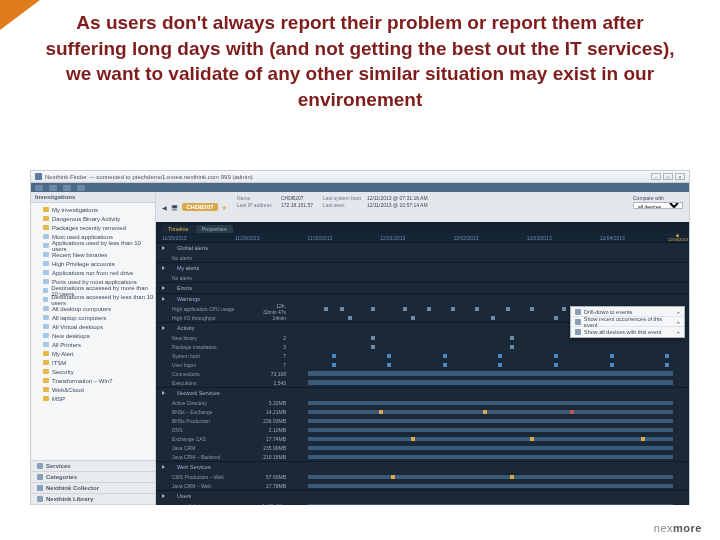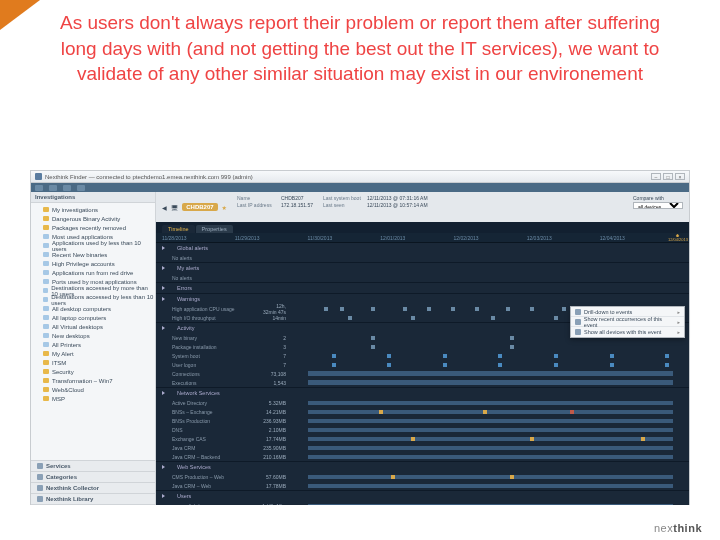--- a/index.html
+++ b/index.html
@@ -1,19 +1,19 @@
 <!DOCTYPE html>
 <html><head>
 <meta charset="utf-8">
 <style>
   *{margin:0;padding:0;box-sizing:border-box;font-family:"Segoe UI",Arial,sans-serif}
   body{width:720px;height:540px;background:#fff;overflow:hidden;position:relative}
   .slide{width:720px;height:540px;position:relative}
   .corner{position:absolute;top:0;left:0;width:0;height:0;border-top:30px solid #e07b1e;border-right:40px solid transparent;z-index:50}
-  .headline{position:absolute;top:10px;left:40px;right:40px;text-align:center;font-size:19px;color:#ef4444;line-height:1.35;font-weight:400}
+  .headline{position:absolute;top:10px;left:40px;right:40px;text-align:center;font-size:19px;color:#7f1d1d;line-height:1.35;font-weight:700}
   .screenshot{position:absolute;top:170px;left:30px;width:660px;height:335px;background:#eceef0;border:1px solid #c8ccd0;font-size:6px;color:#333}
   .titlebar{height:12px;background:linear-gradient(#f7f9fb,#e6eaee);border-bottom:1px solid #c8ccd0;display:flex;align-items:center;padding:0 4px}
   .titlebar .icon{width:7px;height:7px;background:#5a7ca0;border-radius:1px;margin-right:3px}
   .titlebar .ttxt{flex:1;font-size:6px;color:#555}
   .titlebar .wbtns{display:flex;gap:2px}
   .titlebar .wbtns span{width:10px;height:7px;border:1px solid #b0b6bc;display:flex;align-items:center;justify-content:center;font-size:5px;color:#666}
   .ribbon{height:9px;background:#4a6a85;display:flex;align-items:center;padding-left:4px;gap:6px}
   .ribbon span{width:8px;height:6px;background:#6a8aa5;border-radius:1px}
   .app{display:flex;height:313px}
   .sidebar{width:125px;background:#f4f6f8;border-right:1px solid #d0d4d8;display:flex;flex-direction:column}
@@ -508,15 +508,15 @@
               <span>Show all devices with this event</span>
               <span class="tarr">▸</span>
             </div>
         </div>
 
       </div>
     </div>
   </div>
 
   <div class="brand">
-    <span>nex</span><b>think</b>
+    <span>nex</span><b>more</b>
   </div>
 </div>
 
 </body></html>

